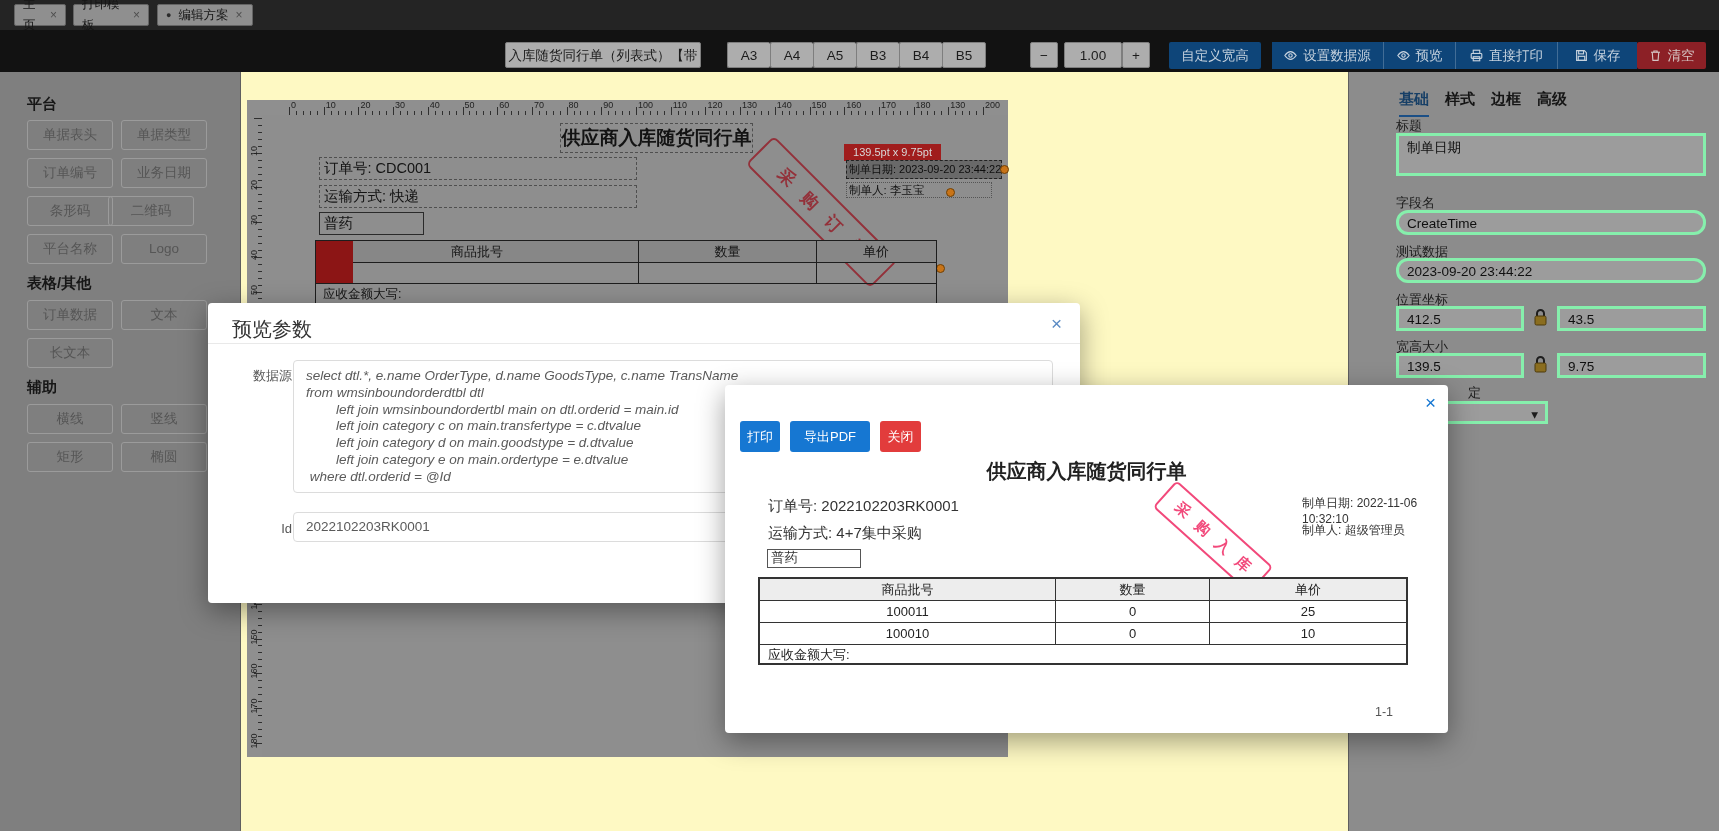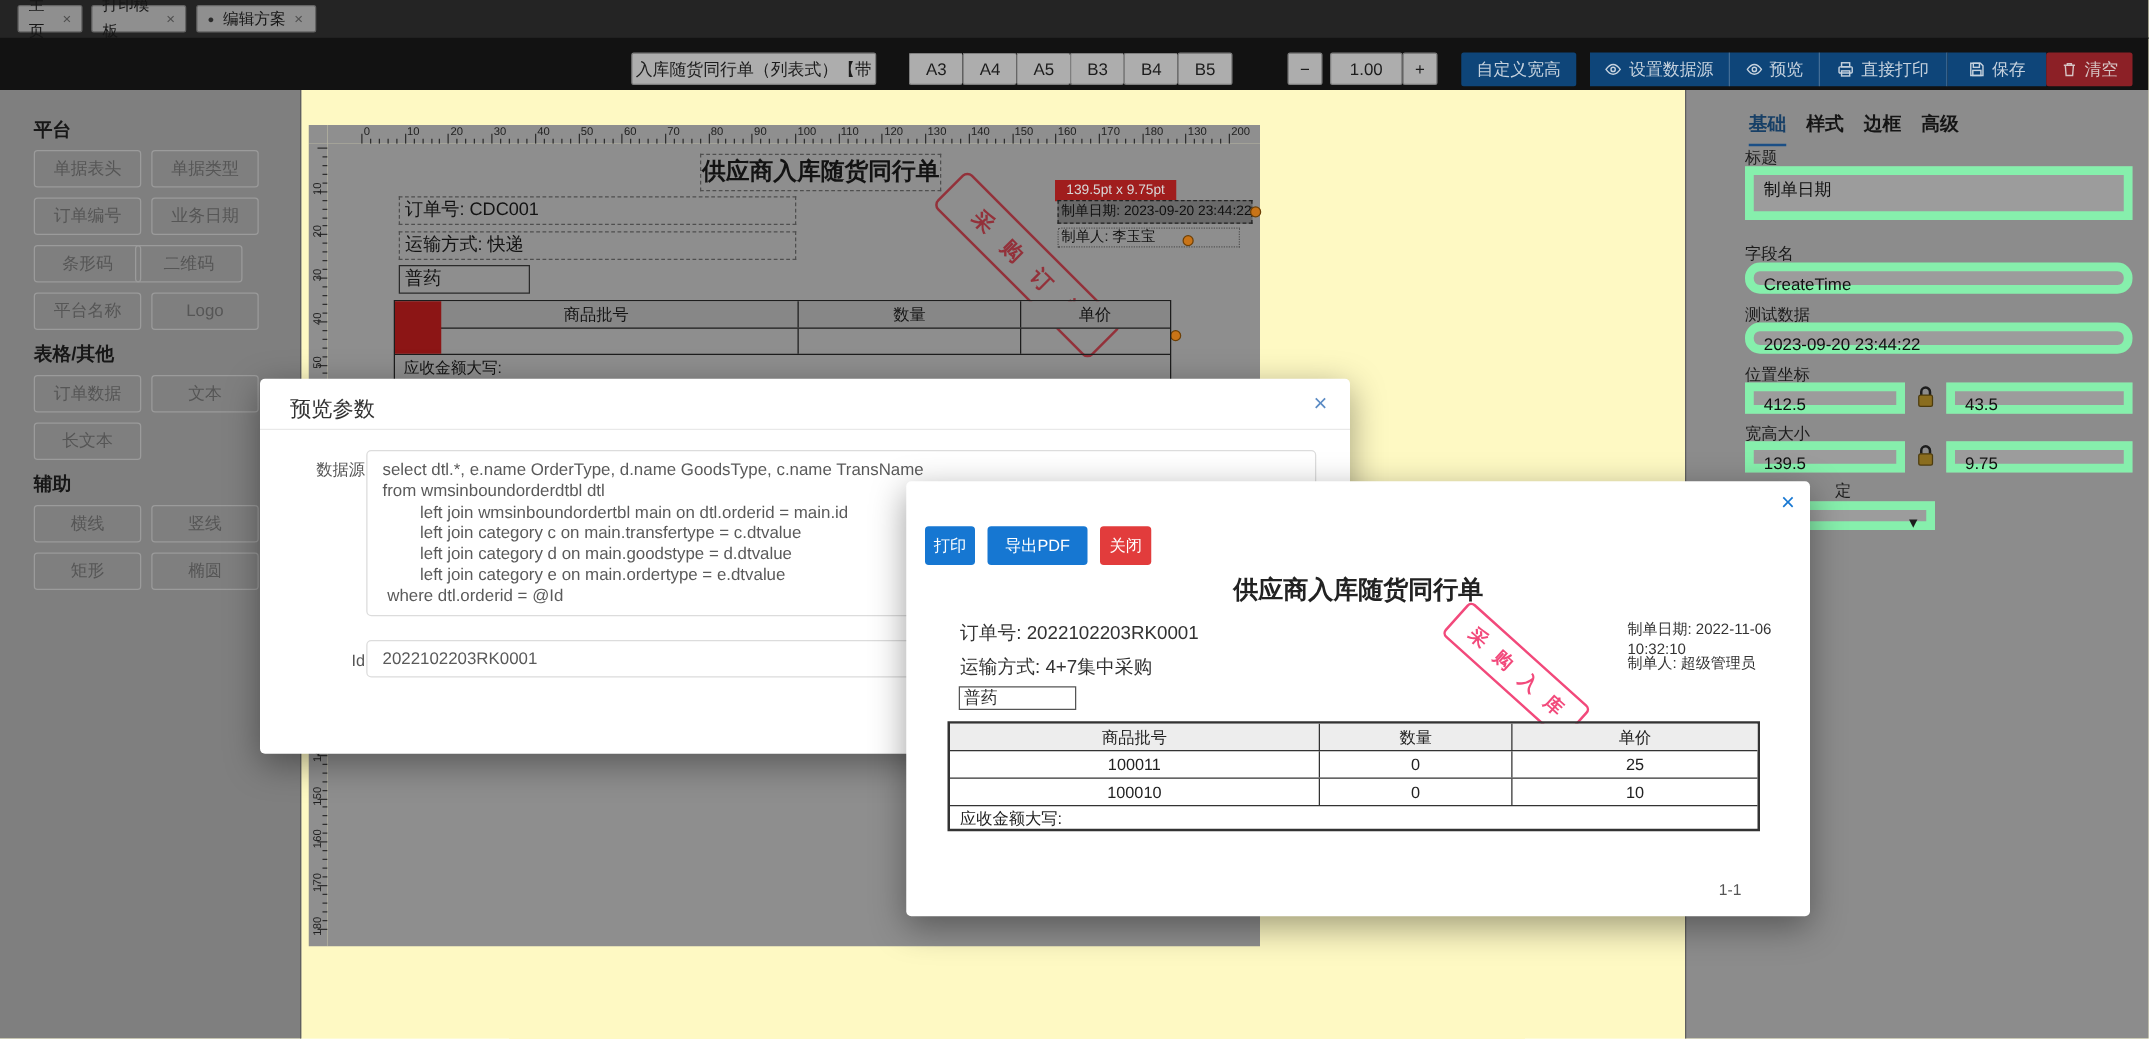--- a/index.html
+++ b/index.html
@@ -44,21 +44,21 @@
   .ptxt{font-size:14.5px;color:#131313;line-height:21px;padding-left:4px;white-space:nowrap;}
   .c-stamp{position:absolute;border:2px solid #93313a;border-radius:6px;color:#93313a;
            font-weight:bold;display:flex;align-items:center;justify-content:center;box-sizing:border-box;}
   .handle{position:absolute;width:9px;height:9px;border-radius:50%;background:#c97417;border:1px solid #6e4006;box-sizing:border-box;}
   .cell{box-sizing:border-box;border-left:1px solid #1d1d1d;text-align:center;color:#141414;}
   
   .rpanel{left:1348px;top:72px;width:371px;height:759px;background:#8c8c8c;border-left:1px solid #5f5f5f;}
   .rtab{position:absolute;top:18px;font-size:15px;font-weight:bold;color:#151515;}
   .rtab.active{color:#173f66;border-bottom:2.5px solid #1b4f86;padding-bottom:6px;}
   .rlabel{position:absolute;font-size:13px;color:#1c1c1c;}
-  .rinput{position:absolute;background:#9c9c9c;border:7px solid #86efac;box-sizing:border-box;
+  .rinput{position:absolute;background:#9c9c9c;border:3px solid #86efac;box-sizing:border-box;
           color:#101010;font-size:13.5px;padding:3px 0 0 8px;}
   
   .modal{position:absolute;background:#ffffff;border-radius:4px;box-shadow:0 8px 28px rgba(0,0,0,.38);}
   .mclose{position:absolute;font-size:19px;line-height:1;cursor:default;}
   .mbtn{position:absolute;height:31px;border-radius:3px;color:#fff;font-size:13px;text-align:center;
         line-height:31px;box-sizing:border-box;}
   .pv-cell{box-sizing:border-box;border-left:1px solid #333;text-align:center;color:#222;font-size:13px;line-height:21px;}
   .pv-stamp{position:absolute;border:2px solid #f2497b;border-radius:5px;color:#f2497b;font-weight:bold;
             display:flex;align-items:center;justify-content:center;box-sizing:border-box;}
 </style>
@@ -469,26 +469,26 @@
       </svg>
     <div class="rinput" style="left:208px;top:281px;width:149px;height:25px;">9.75</div>
 
     <div class="rlabel" style="left:119px;top:312px;">定</div>
     <div class="rinput" style="left:47px;top:329px;width:152px;height:23px;">
       <span style="position:absolute;right:7px;top:2px;color:#1c1c1c;">▾</span>
     </div>
   </div>
 
   <div class="modal" style="left:208px;top:303px;width:872px;height:300px;z-index:10;">
-    <div style="position:absolute;left:24px;top:13px;font-size:17px;color:#333;text-align:right;">预览参数</div>
+    <div style="position:absolute;left:24px;top:13px;font-size:20px;color:#333;text-align:right;">预览参数</div>
     <div class="mclose" style="right:18px;top:11px;color:#5b8bc4;">×</div>
     <div style="position:absolute;left:0;top:40px;width:872px;border-top:1px solid #e9e9e9;"></div>
 
     <div style="position:absolute;left:44px;top:64px;width:40px;text-align:right;font-size:13px;color:#555;">数据源</div>
-    <div style="position:absolute;left:85px;top:57px;width:760px;height:133px;border:1px solid #dcdcdc;border-radius:4px;box-sizing:border-box;padding:7px 12px;font-size:13.5px;line-height:16.8px;color:#5a5a5a;white-space:pre-wrap;overflow:hidden;">select dtl.*, e.name OrderType, d.name GoodsType, c.name TransName
+    <div style="position:absolute;left:85px;top:57px;width:760px;height:133px;border:1px solid #dcdcdc;border-radius:4px;box-sizing:border-box;padding:7px 12px;font-size:13.5px;line-height:16.8px;color:#5a5a5a;white-space:pre-wrap;overflow:hidden;font-style:italic;">select dtl.*, e.name OrderType, d.name GoodsType, c.name TransName
 from wmsinboundorderdtbl dtl
         left join wmsinboundordertbl main on dtl.orderid = main.id
         left join category c on main.transfertype = c.dtvalue
         left join category d on main.goodstype = d.dtvalue
         left join category e on main.ordertype = e.dtvalue
  where dtl.orderid = @Id</div>
 
     <div style="position:absolute;left:60px;top:218px;width:24px;text-align:right;font-size:13px;color:#555;">Id</div>
     <div style="position:absolute;left:85px;top:209px;width:760px;height:30px;border:1px solid #dcdcdc;border-radius:4px;box-sizing:border-box;padding:6px 0 0 12px;font-size:13.5px;color:#5a5a5a;">2022102203RK0001</div>
   </div>

